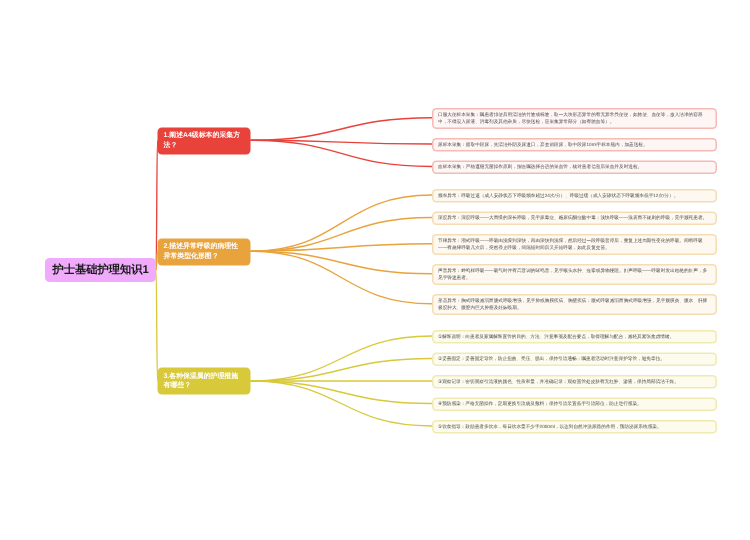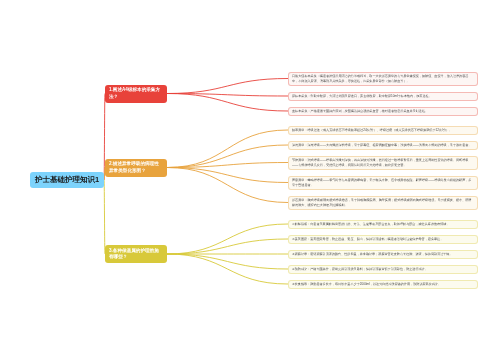--- a/index.html
+++ b/index.html
@@ -1,20 +1,20 @@
 <!DOCTYPE html>
 <html><head>
 <meta charset="utf-8">
 <style>
   html,body{margin:0;padding:0;}
   body{width:500px;height:360px;background:#ffffff;font-family:"Liberation Sans","DejaVu Sans",sans-serif;overflow:hidden;position:relative;}
   #canvas{position:absolute;left:0;top:0;width:500px;height:360px;}
   svg.links{position:absolute;left:0;top:0;width:500px;height:360px;pointer-events:none;}
   .node{position:absolute;box-sizing:border-box;border-radius:3px;display:flex;align-items:center;}
-  .root{background:#7dd3fc;color:#1a1a1a;font-size:7.5px;line-height:1.25;padding:4px 5px;border:0;white-space:nowrap;font-weight:700;}
+  .root{background:#f0abfc;color:#1a1a1a;font-size:7.5px;line-height:1.25;padding:4px 5px;border:0;white-space:nowrap;font-weight:700;}
   .lvl1{color:#ffffff;font-size:4.6px;line-height:1.35;padding:3px 4px;font-weight:700;}
   .lvl3{font-size:3.1px;line-height:1.45;padding:2.5px 3px;color:#4a4a4a;}
   .txt{display:block;width:100%;}
 </style>
 </head>
 <body>
 
 <div id="canvas">
   <svg class="links" id="links">
       <path d="M104,180 C104.5,180 104.5,93.5 105,93.5" stroke="#e8423a" fill="none" stroke-width="0.9"></path>

